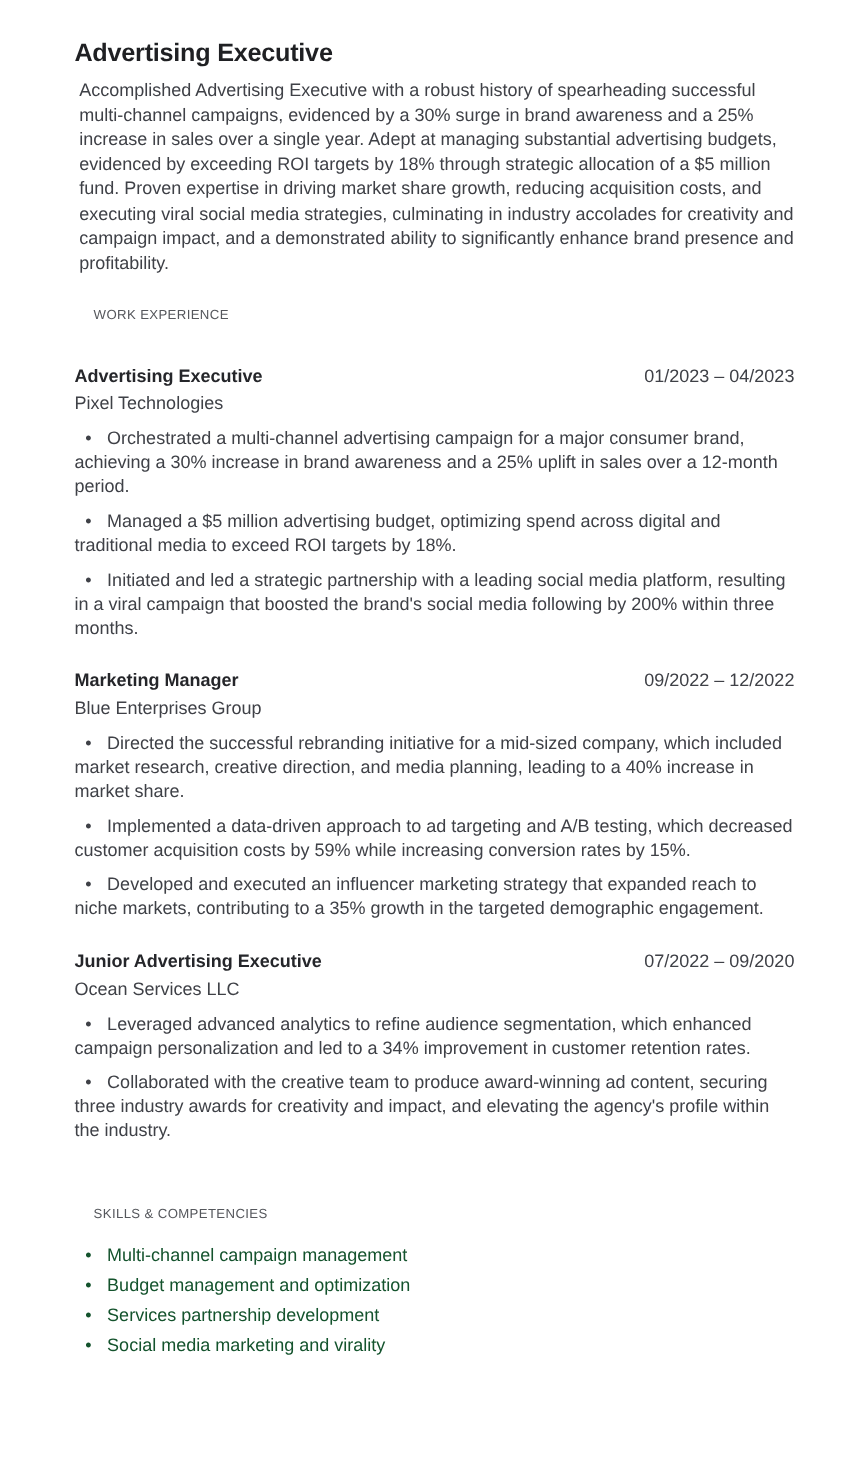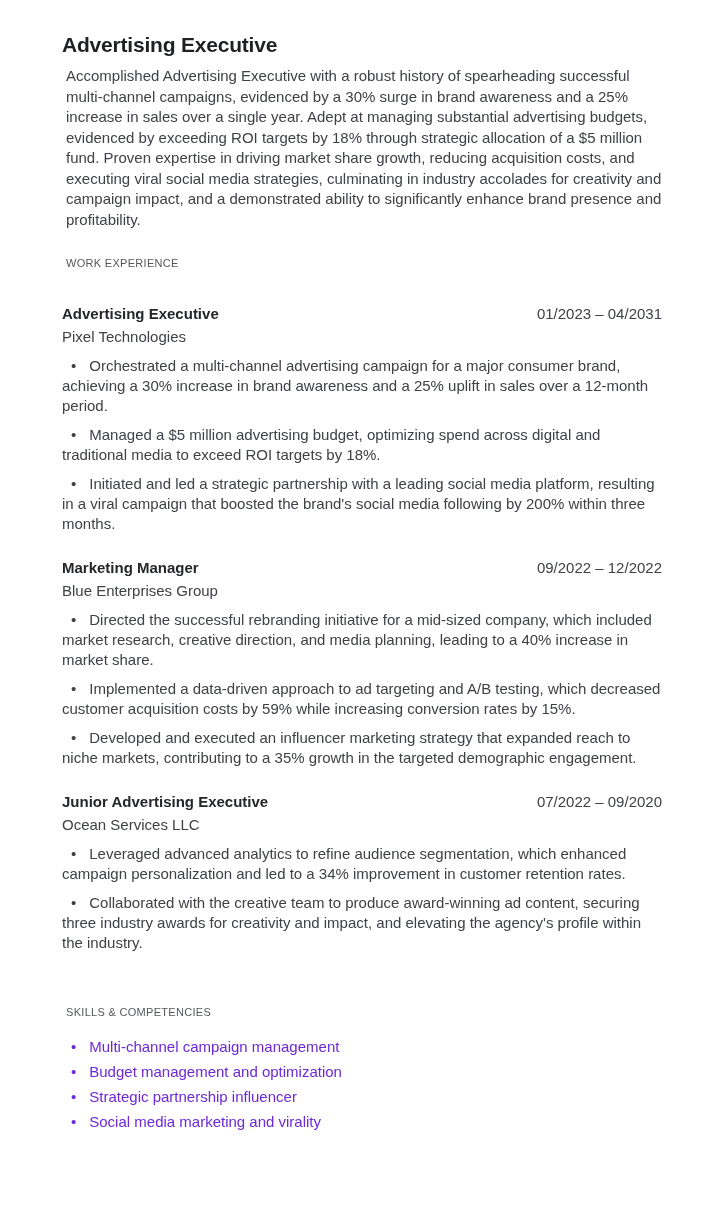--- a/index.html
+++ b/index.html
@@ -26,21 +26,21 @@
     letter-spacing: -0.2px;
     color: #1f2023;
   }
   .doc-summary {
     margin: 8px 0 0 4px;
     font-size: 15px;
     line-height: 20.5px;
     color: #3f4147;
   }
   .section-label {
-    margin: 4px;
+    margin: 16px;
     font-size: 11px;
     line-height: 14px;
     font-weight: 400;
     letter-spacing: 0.3px;
     color: #55575c;
   }
   .section-label.work {
     margin-top: 26px;
   }
   .section-label.skills {
@@ -88,38 +88,38 @@
   }
   .skills-list {
     list-style: none;
     margin: 18px 0 0 0;
     padding: 0;
   }
   .skill-item {
     margin: 0 0 5px 0;
     font-size: 15px;
     line-height: 20px;
-    color: #6d28d9;
+    color: #14532d;
   }
 </style>
 </head>
 <body>
 
 <div class="page">
 
   <h1 class="doc-title">Advertising Executive</h1>
 
   <p class="doc-summary">Accomplished Advertising Executive with a robust history of spearheading successful multi-channel campaigns, evidenced by a 30% surge in brand awareness and a 25% increase in sales over a single year. Adept at managing substantial advertising budgets, evidenced by exceeding ROI targets by 18% through strategic allocation of a $5 million fund. Proven expertise in driving market share growth, reducing acquisition costs, and executing viral social media strategies, culminating in industry accolades for creativity and campaign impact, and a demonstrated ability to significantly enhance brand presence and profitability.</p>
 
   <h2 class="section-label work">WORK EXPERIENCE</h2>
 
   <div class="job first">
     <div class="job-header">
       <h3 class="job-title">Advertising Executive</h3>
-      <span class="job-dates">01/2023 – 04/2031</span>
+      <span class="job-dates">01/2023 – 04/2023</span>
     </div>
     <p class="job-company">Pixel Technologies</p>
     <p class="bullet"><span class="bullet-dot">•</span><span>Orchestrated a multi-channel advertising campaign for a major consumer brand, achieving a 30% increase in brand awareness and a 25% uplift in sales over a 12-month period.</span></p>
     <p class="bullet"><span class="bullet-dot">•</span><span>Managed a $5 million advertising budget, optimizing spend across digital and traditional media to exceed ROI targets by 18%.</span></p>
     <p class="bullet"><span class="bullet-dot">•</span><span>Initiated and led a strategic partnership with a leading social media platform, resulting in a viral campaign that boosted the brand's social media following by 200% within three months.</span></p>
   </div>
 
   <div class="job">
     <div class="job-header">
       <h3 class="job-title">Marketing Manager</h3>
@@ -139,19 +139,19 @@
     <p class="job-company">Ocean Services LLC</p>
     <p class="bullet"><span class="bullet-dot">•</span><span>Leveraged advanced analytics to refine audience segmentation, which enhanced campaign personalization and led to a 34% improvement in customer retention rates.</span></p>
     <p class="bullet"><span class="bullet-dot">•</span><span>Collaborated with the creative team to produce award-winning ad content, securing three industry awards for creativity and impact, and elevating the agency's profile within the industry.</span></p>
   </div>
 
   <h2 class="section-label skills">SKILLS &amp; COMPETENCIES</h2>
 
   <ul class="skills-list">
     <li class="skill-item"><span class="bullet-dot">•</span><span>Multi-channel campaign management</span></li>
     <li class="skill-item"><span class="bullet-dot">•</span><span>Budget management and optimization</span></li>
-    <li class="skill-item"><span class="bullet-dot">•</span><span>Strategic partnership influencer</span></li>
+    <li class="skill-item"><span class="bullet-dot">•</span><span>Services partnership development</span></li>
     <li class="skill-item"><span class="bullet-dot">•</span><span>Social media marketing and virality</span></li>
     <li class="skill-item"></li>
 
   </ul>
 
 </div>
 
 </body></html>

